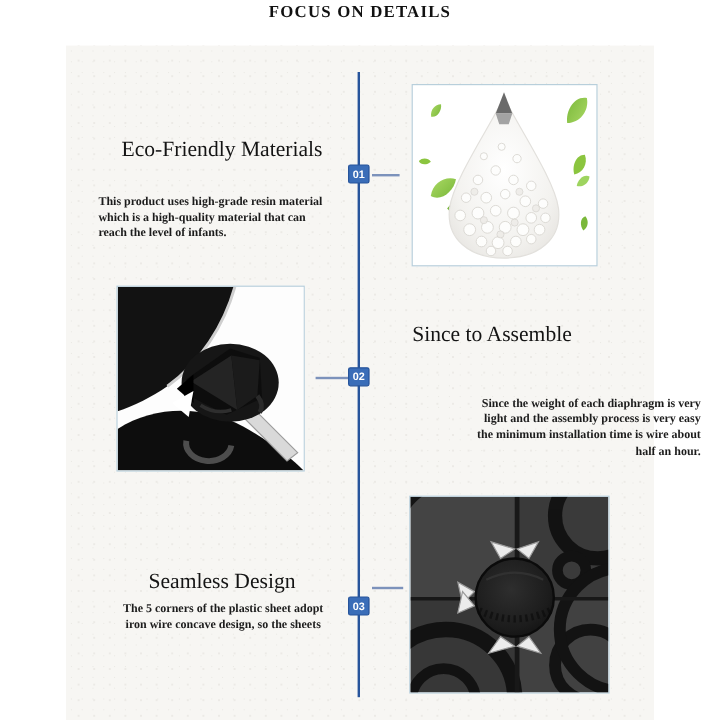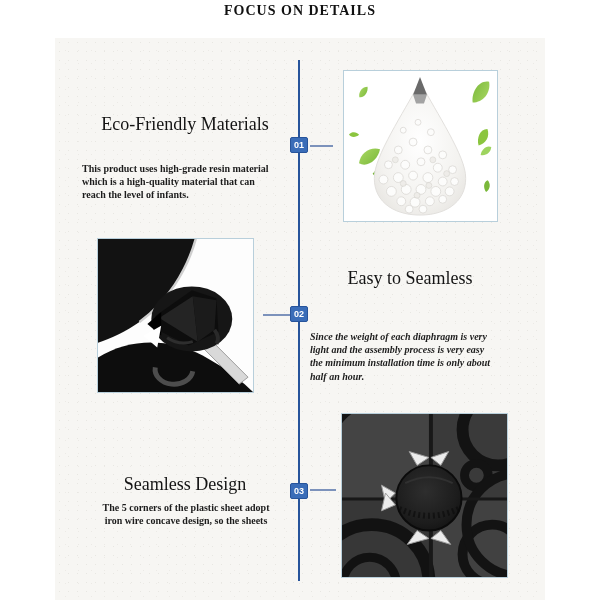--- a/index.html
+++ b/index.html
@@ -13,28 +13,28 @@
   .vline{position:absolute;left:298px;top:60px;width:2px;height:521px;background:#27549b;}
   .hline{position:absolute;height:2px;background:#7c92bb;}
   .hline.h1{left:310px;top:145px;width:23px;}
   .hline.h2{left:263px;top:314px;width:27px;}
   .hline.h3{left:310px;top:489px;width:26px;}
   .badge{position:absolute;width:18px;height:16px;background:#3a6db8;border:1px solid #27549b;border-radius:2px;
     color:#fff;font-family:"Liberation Sans",sans-serif;font-size:9px;font-weight:bold;
     display:flex;align-items:center;justify-content:center;box-sizing:border-box;}
   .badge.b1{left:290px;top:137px;}
   .badge.b2{left:290px;top:306px;}
-  .badge.b3{left:290px;top:483px;}
+  .badge.b3{left:290px;top:497px;}
   .sec-heading{position:absolute;font-size:18px;font-weight:normal;color:#141414;text-align:center;}
   .sec-heading.s1{left:60px;top:114px;width:250px;}
   .sec-heading.s2{left:308px;top:268px;width:204px;}
   .sec-heading.s3{left:75px;top:454px;width:220px;margin-top:20px;}
   .sec-body{position:absolute;font-size:10px;font-weight:bold;color:#1c1c1c;line-height:1.32;}
   .sec-body.s1{left:82px;top:162px;width:230px;text-align:left;}
-  .sec-body.s2{left:310px;top:330px;width:256px;text-align:left;font-style:italic;}
+  .sec-body.s2{left:328px;top:330px;width:256px;text-align:right;}
   .sec-body.s3{left:68px;top:501px;width:236px;text-align:center;}
   .imgbox{position:absolute;box-sizing:border-box;border:1px solid #b8cfdb;background:#fff;overflow:hidden;}
   .imgbox.i1{left:343px;top:70px;width:155px;height:152px;}
   .imgbox.i2{left:97px;top:238px;width:157px;height:155px;}
   .imgbox.i3{left:341px;top:413px;width:167px;height:165px;}
   .imgbox svg{display:block;width:100%;height:100%;}
 </style>
 </head>
 <body>
 
@@ -144,25 +144,25 @@
     <path d="M58,78 L95,52 L120,60 L122,94 L92,108 L60,92 Z" fill="#0b0b0b" opacity="0.75"></path>
     <path d="M62,80 L96,58 L101,104 Z" fill="#242424"></path>
     <path d="M96,58 L120,62 L118,92 L101,104 Z" fill="#1b1b1b"></path>
     <polygon points="50,86 64,74 64,98" fill="#000000"></polygon>
     <polygon points="46,98 64,88 60,110" fill="#ffffff"></polygon>
     <path d="M70,100 q12,8 26,4" fill="none" stroke="#2e2e2e" stroke-width="3"></path>
     <path d="M118,92 q6,8 2,14" fill="none" stroke="#2a2a2a" stroke-width="4"></path>
   </svg>
 </div>
 
-<div class="sec-heading s2">Easy to Seamless</div>
+<div class="sec-heading s2">Since to Assemble</div>
 <div class="sec-body s2">
   <div>Since the weight of each diaphragm is very</div>
   <div>light and the assembly process is very easy</div>
-  <div>the minimum installation time is only about</div>
+  <div>the minimum installation time is wire about</div>
   <div>half an hour.</div>
 </div>
 
 <div class="sec-heading s3">Seamless Design</div>
 <div class="sec-body s3">
   <div>The 5 corners of the plastic sheet adopt</div>
   <div>iron wire concave design, so the sheets</div>
 </div>
 
 <div class="imgbox i3">

